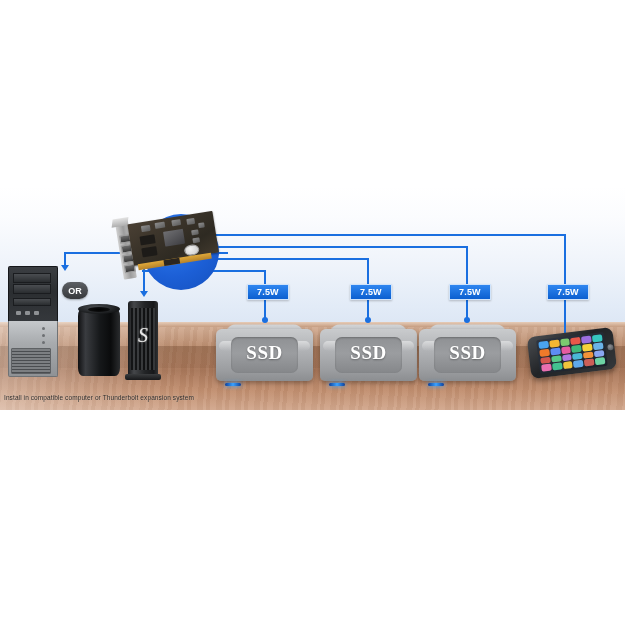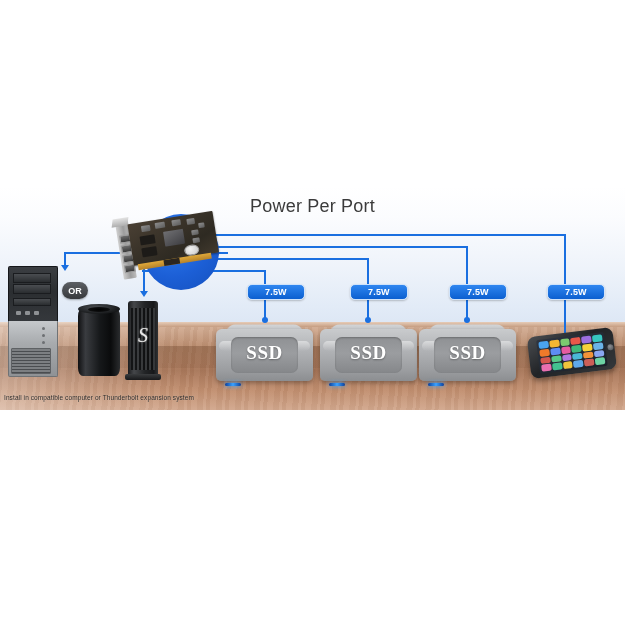--- a/index.html
+++ b/index.html
@@ -69,25 +69,25 @@
   .lnV{width:2px;}
   .dot{position:absolute;width:6px;height:6px;border-radius:50%;background:#1a6fe0;}
   .arrow{
     position:absolute;width:0;height:0;
     border-left:4px solid transparent;border-right:4px solid transparent;
     border-top:6px solid #1a6fe0;
   }
 
   
   .wbadge{
-    position:absolute;height:14px;padding:0 17px;
+    position:absolute;height:14px;padding:0 9px;
     display:flex;align-items:center;justify-content:center;
     background:linear-gradient(180deg,#2f86f0,#0b5fd0);
     border:1.5px solid #cfe3fb;
-    border-radius:5px;
+    border-radius:0;
     color:#fff;font-size:9px;font-weight:bold;letter-spacing:.2px;
     box-shadow:0 1px 2px rgba(0,0,0,.22);
     white-space:nowrap;
   }
 
   
   .orbadge{
     position:absolute;width:26px;height:17px;border-radius:9px;
     background:linear-gradient(180deg,#5c5f63,#37393c);
     display:flex;align-items:center;justify-content:center;
@@ -282,21 +282,20 @@
 
   <div id="banner">
 
     <div class="sky"></div>
     <div class="table-top"></div>
     <div class="table-grain"></div>
     <div class="table-band"></div>
     <div class="table-edge"></div>
     <div class="table-shade-left"></div>
 
-    <div class="title">Power Per Port</div>
 
     <div class="ln lnH" style="left:64px;top:66px;width:164px;"></div>
     <div class="ln lnV" style="left:64px;top:66px;height:14px;"></div>
     <div class="arrow" style="left:61px;top:79px;"></div>
 
     <div class="ln lnV" style="left:143px;top:76px;height:30px;"></div>
     <div class="arrow" style="left:140px;top:105px;"></div>
 
     <div class="ln lnH" style="left:142px;top:84px;width:123px;"></div>
     <div class="ln lnV" style="left:264px;top:84px;height:18px;"></div>

